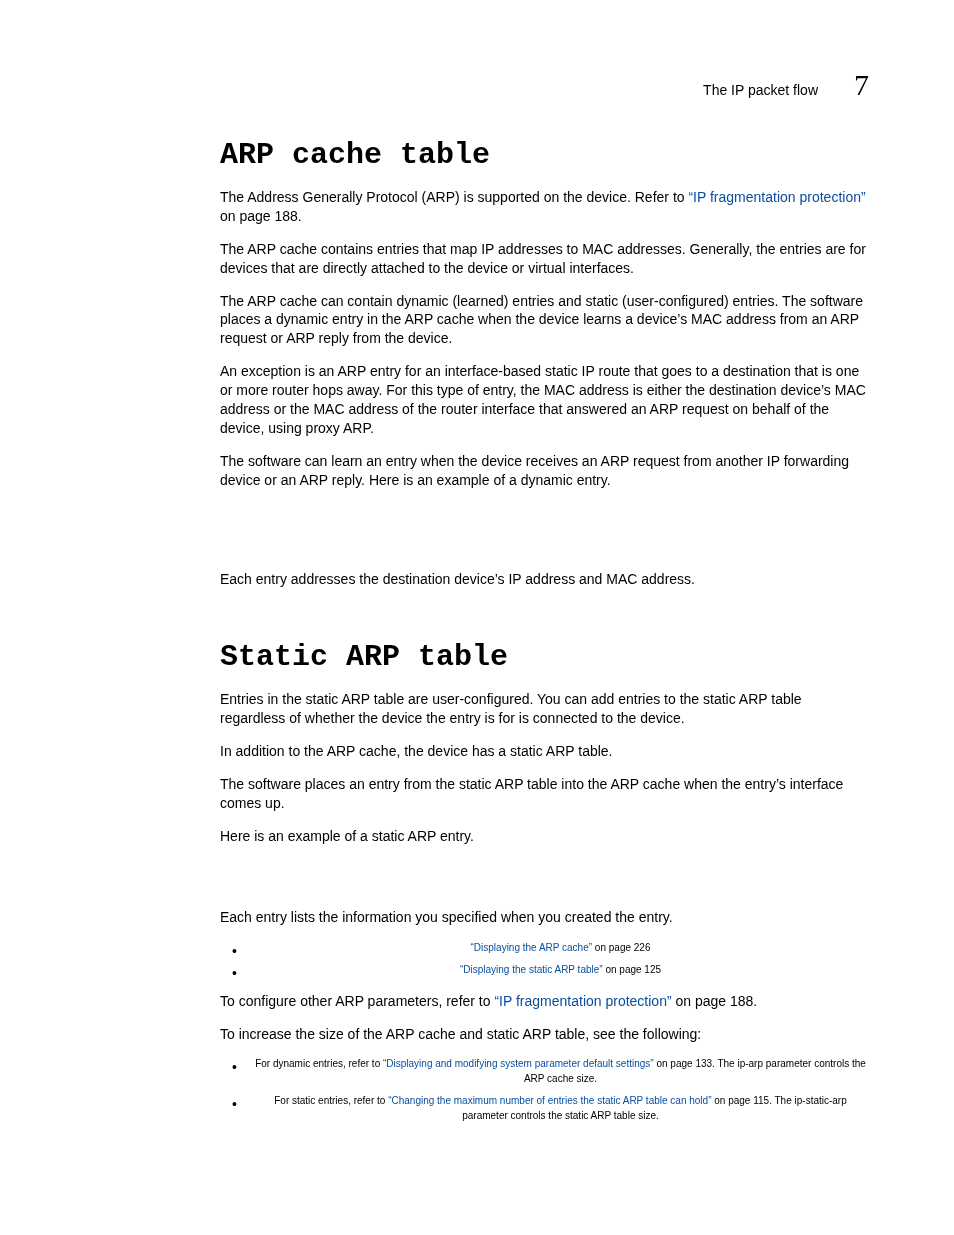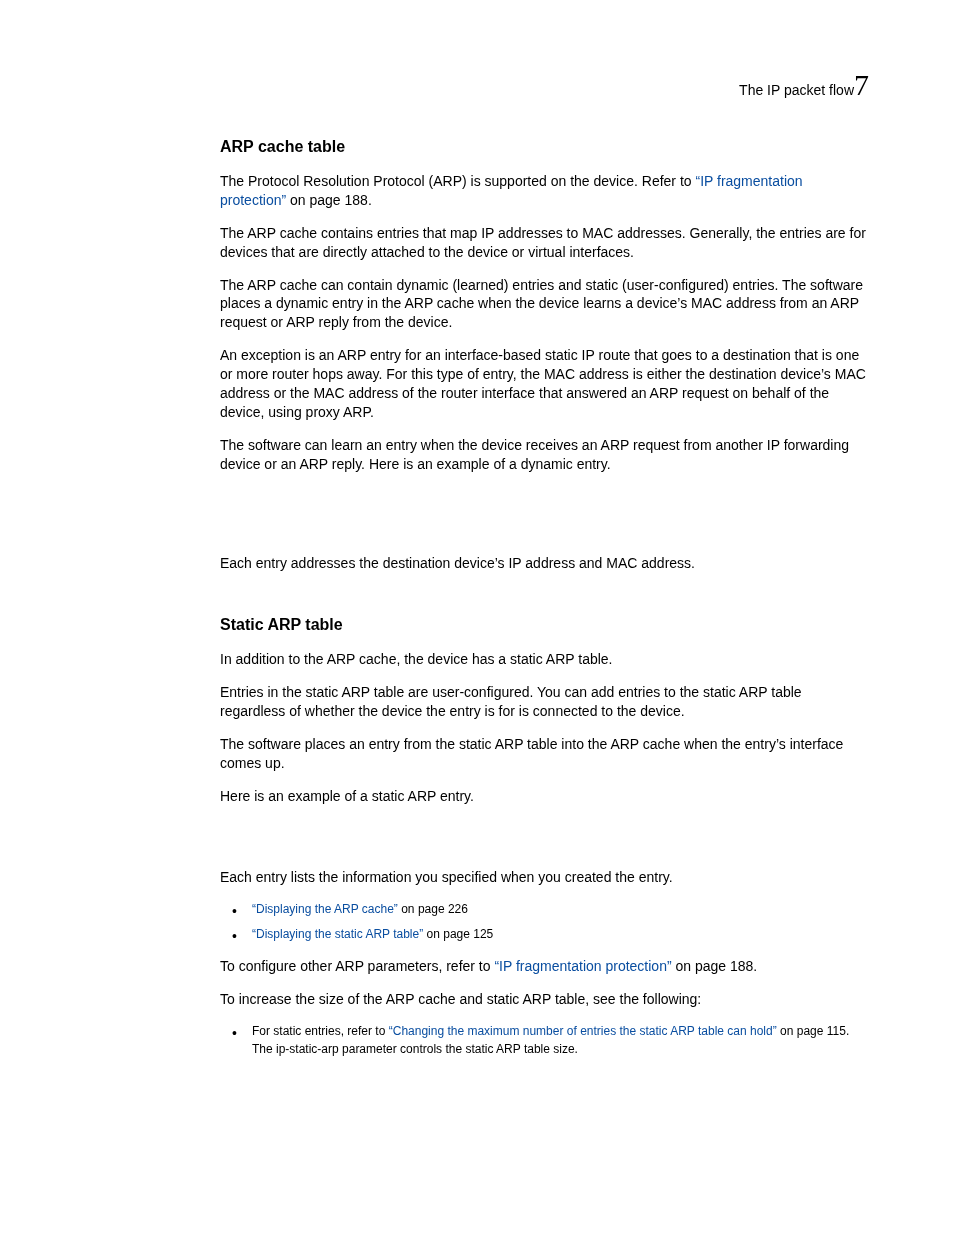--- a/index.html
+++ b/index.html
@@ -17,36 +17,37 @@
     height: 1235px;
     box-sizing: border-box;
     padding: 60px 85px 60px 220px;
   }
   .running-head {
     position: absolute;
     top: 68px;
     right: 85px;
     display: flex;
     align-items: baseline;
+    gap: 36px;
   }
   .running-head .title {
     font-size: 14px;
     color: #000;
   }
   .running-head .chapnum {
     font-family: Georgia, "Times New Roman", serif;
     font-size: 30px;
     font-weight: 400;
     color: #000;
   }
   h2.section {
-    font-family: Liberation Sans, sans-serif;
+    font-family: Liberation Mono, monospace;
     font-weight: 700;
-    font-size: 16px;
-    margin: 4px 0 16px 0;
+    font-size: 30px;
+    margin: 12px 0 16px 0;
     color: #000;
   }
   .content {
     margin-top: 78px;
   }
   p.body {
     font-size: 14px;
     line-height: 1.35;
     margin: 0 0 14px 0;
     color: #000;
@@ -56,23 +57,24 @@
     text-decoration: none;
   }
   ul.bullets {
     list-style: none;
     padding: 0;
     margin: 0 0 14px 0;
   }
   ul.bullets > li {
     position: relative;
     padding-left: 32px;
-    font-size: 12px;
+    font-size: 10px;
     line-height: 1.45;
     margin-bottom: 8px;
+    text-align: center;
   }
   ul.bullets > li::before {
     content: "•";
     position: absolute;
     left: 12px;
     top: 0;
     font-size: 14px;
     color: #000;
   }
   .gap-block {
@@ -93,38 +95,38 @@
   <div class="running-head">
     <span class="title">The IP packet flow</span>
     <span class="chapnum">7</span>
   </div>
 
   <div class="content">
 
     <h2 class="section">ARP cache table</h2>
 
     <p class="body">
-      <span>The Protocol Resolution Protocol (ARP) is supported on the device. Refer to </span><a class="xref" href="#">“IP fragmentation protection”</a><span> on page 188.</span>
+      <span>The Address Generally Protocol (ARP) is supported on the device. Refer to </span><a class="xref" href="#">“IP fragmentation protection”</a><span> on page 188.</span>
     </p>
 
     <p class="body">The ARP cache contains entries that map IP addresses to MAC addresses. Generally, the entries are for devices that are directly attached to the device or virtual interfaces.</p>
     <p class="body">The ARP cache can contain dynamic (learned) entries and static (user-configured) entries. The software places a dynamic entry in the ARP cache when the device learns a device’s MAC address from an ARP request or ARP reply from the device.</p>
     <p class="body">An exception is an ARP entry for an interface-based static IP route that goes to a destination that is one or more router hops away. For this type of entry, the MAC address is either the destination device’s MAC address or the MAC address of the router interface that answered an ARP request on behalf of the device, using proxy ARP.</p>
     <p class="body">The software can learn an entry when the device receives an ARP request from another IP forwarding device or an ARP reply. Here is an example of a dynamic entry.</p>
 
     <div class="gap-block"></div>
 
     <p class="body">Each entry addresses the destination device’s IP address and MAC address.</p>
 
     <div class="section-gap"></div>
 
     <h2 class="section">Static ARP table</h2>
 
+    <p class="body">Entries in the static ARP table are user-configured. You can add entries to the static ARP table regardless of whether the device the entry is for is connected to the device.</p>
     <p class="body">In addition to the ARP cache, the device has a static ARP table.</p>
-    <p class="body">Entries in the static ARP table are user-configured. You can add entries to the static ARP table regardless of whether the device the entry is for is connected to the device.</p>
     <p class="body">The software places an entry from the static ARP table into the ARP cache when the entry’s interface comes up.</p>
     <p class="body">Here is an example of a static ARP entry.</p>
 
     <div class="gap-block-sm"></div>
 
     <p class="body">Each entry lists the information you specified when you created the entry.</p>
 
     <ul class="bullets">
       <li>
         <a class="xref" href="#">“Displaying the ARP cache”</a><span> on page 226</span>
@@ -135,18 +137,21 @@
     </ul>
 
     <p class="body">
       <span>To configure other ARP parameters, refer to </span><a class="xref" href="#">“IP fragmentation protection”</a><span> on page 188.</span>
     </p>
 
     <p class="body">To increase the size of the ARP cache and static ARP table, see the following:</p>
 
     <ul class="bullets">
       <li>
+        <span>For dynamic entries, refer to </span><a class="xref" href="#">“Displaying and modifying system parameter default settings”</a><span> on page 133.   The ip-arp parameter controls the ARP cache size.</span>
+      </li>
+      <li>
         <span>For static entries, refer to </span><a class="xref" href="#">“Changing the maximum number of entries the static ARP table can hold”</a><span> on page 115. The ip-static-arp parameter controls the static ARP table size.</span>
       </li>
     </ul>
 
   </div>
 </div>
 
 </body></html>

